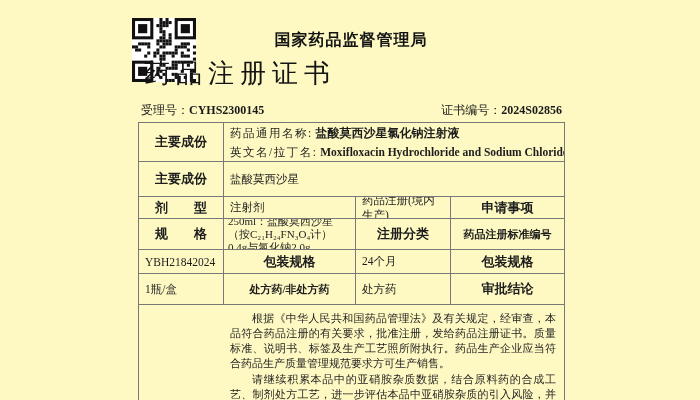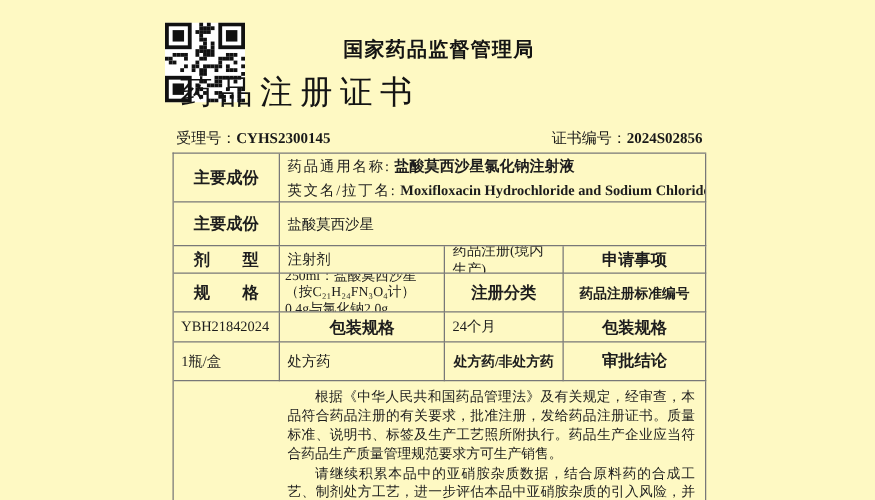--- a/index.html
+++ b/index.html
@@ -217,22 +217,22 @@
     <div class="cell val tight">250ml：盐酸莫西沙星（按C₂₁H₂₄FN₃O₄计）0.4g与氯化钠2.0g</div>
     <div class="cell lab">注册分类</div>
 
     <div class="cell lab small">药品注册标准编号</div>
     <div class="cell val">YBH21842024</div>
     <div class="cell lab">包装规格</div>
     <div class="cell val">24个月</div>
 
     <div class="cell lab">包装规格</div>
     <div class="cell val">1瓶/盒</div>
+    <div class="cell lab small">处方药/非处方药</div>
     <div class="cell val">处方药</div>
-    <div class="cell lab small">处方药/非处方药</div>
 
     <div class="cell lab">审批结论</div>
     <div class="cell span3 conclusion">
       <p>根据《中华人民共和国药品管理法》及有关规定，经审查，本品符合药品注册的有关要求，批准注册，发给药品注册证书。质量标准、说明书、标签及生产工艺照所附执行。药品生产企业应当符合药品生产质量管理规范要求方可生产销售。</p>
       <p>请继续积累本品中的亚硝胺杂质数据，结合原料药的合成工艺、制剂处方工艺，进一步评估本品中亚硝胺杂质的引入风险，并关注国内外监管要求进展，必要时按程序提交相关资料。</p>
     </div>
 
   </div>
 </div>
 

